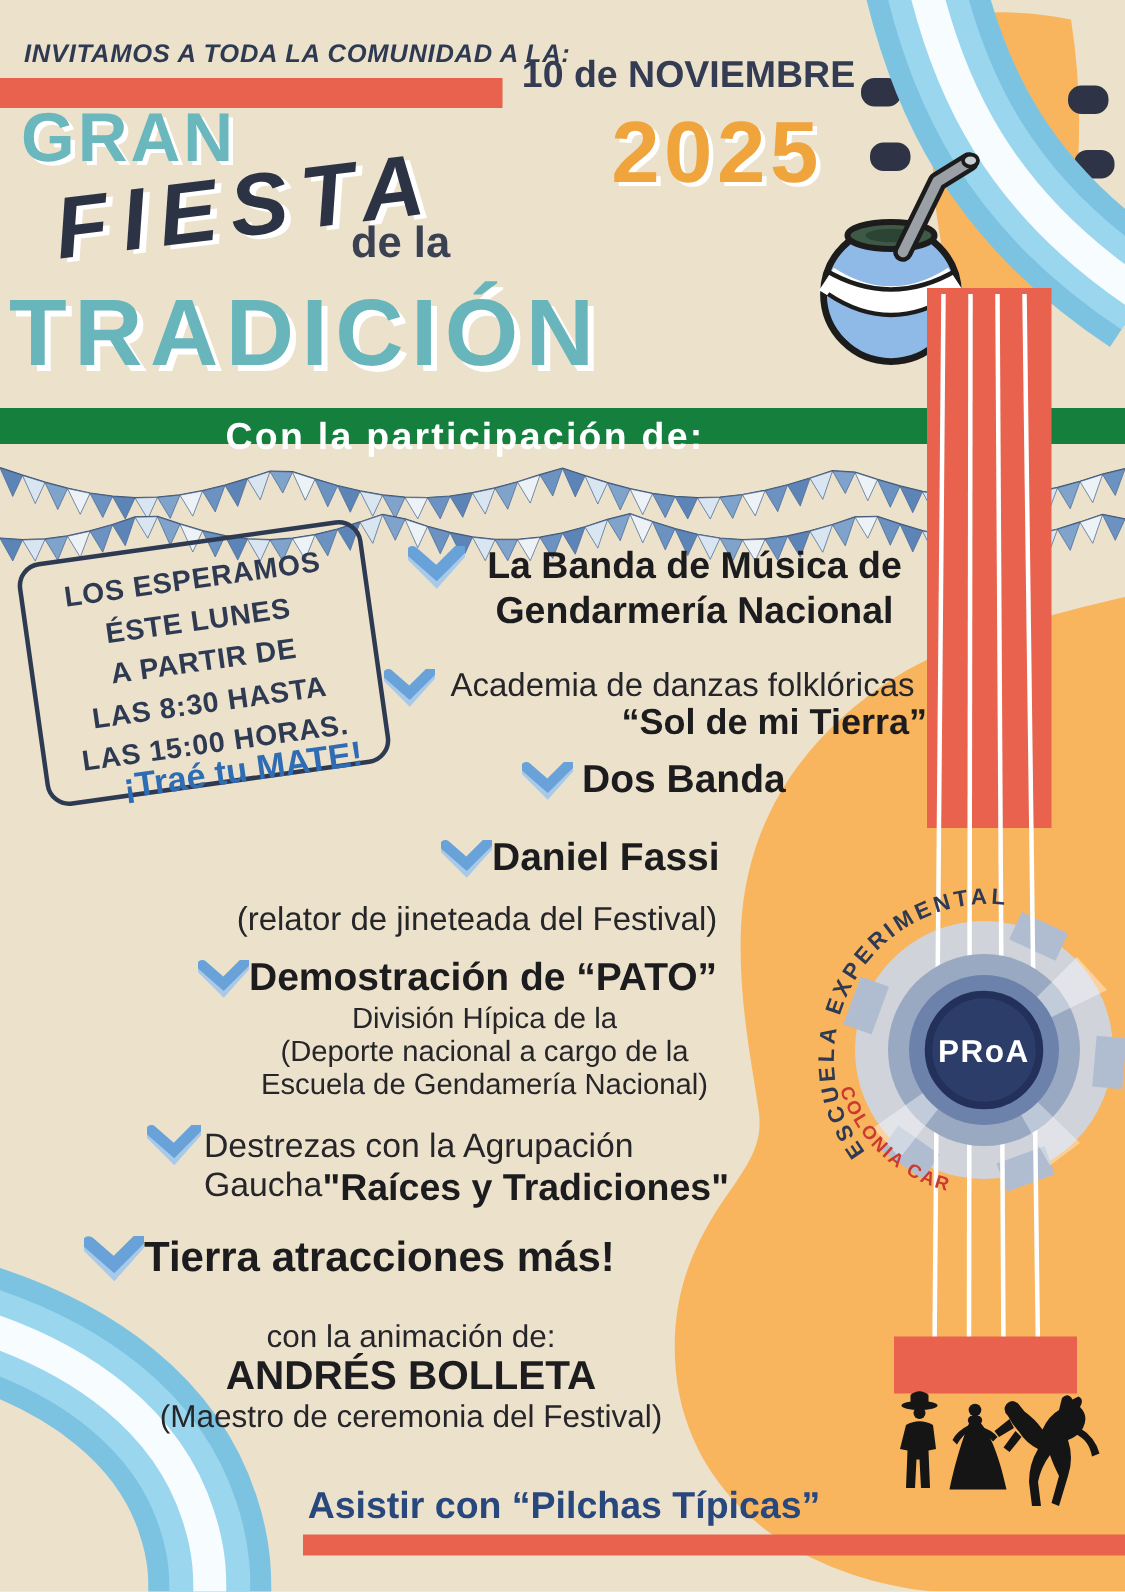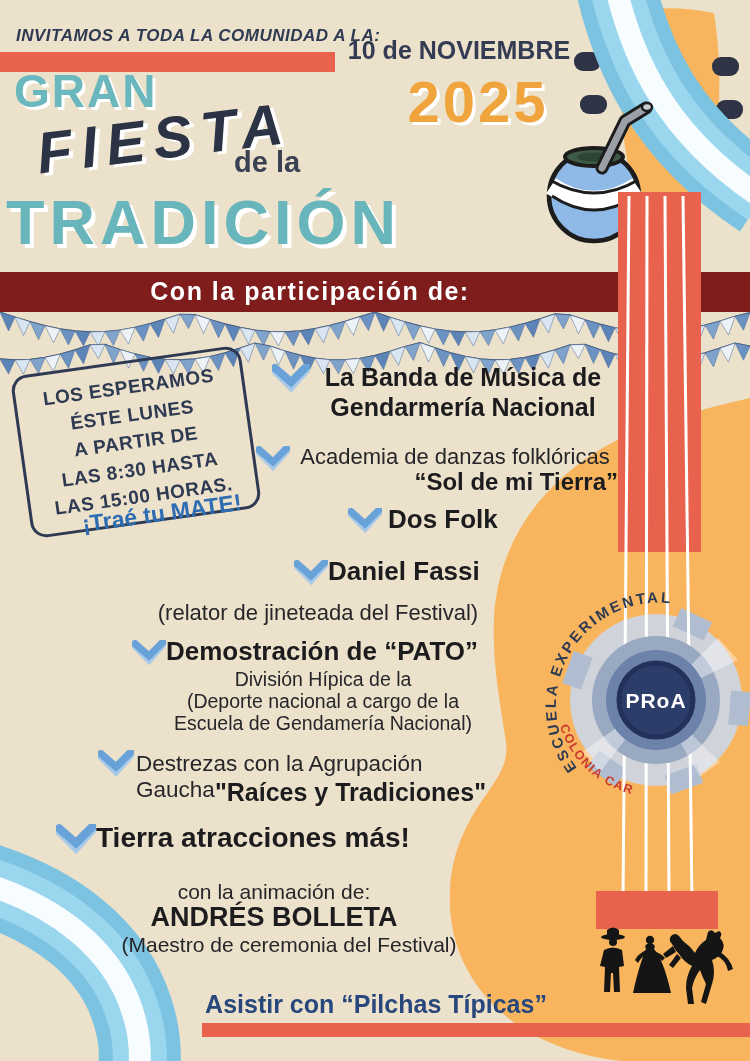--- a/index.html
+++ b/index.html
@@ -38,21 +38,21 @@
     text-shadow:4px 3px 0 #ffffff;
   }
   .dela{
     left:234px; top:146px; font-size:29px; font-weight:800; color:#3a4152;
   }
   .tradicion{
     left:6px; top:186px; font-size:63px; font-weight:800; color:#68b6bc;
     letter-spacing:5px; text-shadow:4px 4px 0 #ffffff;
   }
   .banner{
-    left:0; top:272px; width:750px; height:40px; background:#7f1d1d;
+    left:0; top:272px; width:750px; height:24px; background:#15803d;
   }
   .banner-text{
     position:absolute; left:0; top:5px; width:620px; text-align:center;
     color:#ffffff; font-size:25px; font-weight:800; letter-spacing:1.5px;
   }
   
   .note-box{
     left:20px; top:360px; width:226px; height:158px;
     border:3.5px solid #2e3a52; border-radius:16px;
     transform:rotate(-8deg);
@@ -75,21 +75,21 @@
   .item4-t{left:328px; top:556px; font-size:26px;}
   .item4-s{left:150px; top:588px; width:336px; text-align:center; font-size:22px;margin-top:12px;}
   .item5-t{left:166px; top:636px; font-size:26px;}
   .item5-s{left:165px; top:668px; width:316px; text-align:center; font-size:19.5px; line-height:1.14;}
   .item6-l1{left:136px; top:751px; width:350px; text-align:left; font-size:22.5px;}
   .item6-l2{left:136px; top:778px; width:350px; text-align:right; font-size:25px;}
   .item7-t{left:96px; top:822px; font-size:28px;}
   
   .host-intro{left:118px; top:880px; width:312px; text-align:center; font-size:21px;}
   .host-name{left:100px; top:902px; width:348px; text-align:center; font-size:27px; font-weight:800;}
-  .host-role{left:95px; top:933px; width:388px; text-align:center; font-size:21px;}
+  .host-role{left:80px; top:933px; width:388px; text-align:center; font-size:21px;}
   
   .dress{
     left:190px; top:990px; width:372px; text-align:center;
     font-size:25px; font-weight:800; color:#28477c;
   }
   .bar-bottom{ left:202px; top:1023px; width:548px; height:14px; background:#e8624d;}
 </style>
 </head>
 <body>
 
@@ -340,21 +340,21 @@
       <path d="M3,6 L19,22 L35,4" fill="none" stroke="#a8c9e8" stroke-width="9" stroke-linecap="round"></path>
       <path d="M3,4 L19,18 L35,2" fill="none" stroke="#69a2d8" stroke-width="8" stroke-linecap="round"></path>
     </svg>
   <div class="abs z3 item2-l1 t-reg">Academia de danzas folklóricas</div>
   <div class="abs z3 item2-l2 t-bold">“Sol de mi Tierra”</div>
 
   <svg class="abs z3 chk" style="left:348px;top:508px" width="34" height="30" viewBox="0 0 38 34">
       <path d="M3,6 L19,22 L35,4" fill="none" stroke="#a8c9e8" stroke-width="9" stroke-linecap="round"></path>
       <path d="M3,4 L19,18 L35,2" fill="none" stroke="#69a2d8" stroke-width="8" stroke-linecap="round"></path>
     </svg>
-  <div class="abs z3 item3-t t-bold">Dos Folk</div>
+  <div class="abs z3 item3-t t-bold">Dos Banda</div>
 
   <svg class="abs z3 chk" style="left:294px;top:560px" width="34" height="30" viewBox="0 0 38 34">
       <path d="M3,6 L19,22 L35,4" fill="none" stroke="#a8c9e8" stroke-width="9" stroke-linecap="round"></path>
       <path d="M3,4 L19,18 L35,2" fill="none" stroke="#69a2d8" stroke-width="8" stroke-linecap="round"></path>
     </svg>
   <div class="abs z3 item4-t t-bold">Daniel Fassi</div>
   <div class="abs z3 item4-s t-reg">(relator de jineteada del Festival)</div>
 
   <svg class="abs z3 chk" style="left:132px;top:640px" width="34" height="30" viewBox="0 0 38 34">
       <path d="M3,6 L19,22 L35,4" fill="none" stroke="#a8c9e8" stroke-width="9" stroke-linecap="round"></path>

